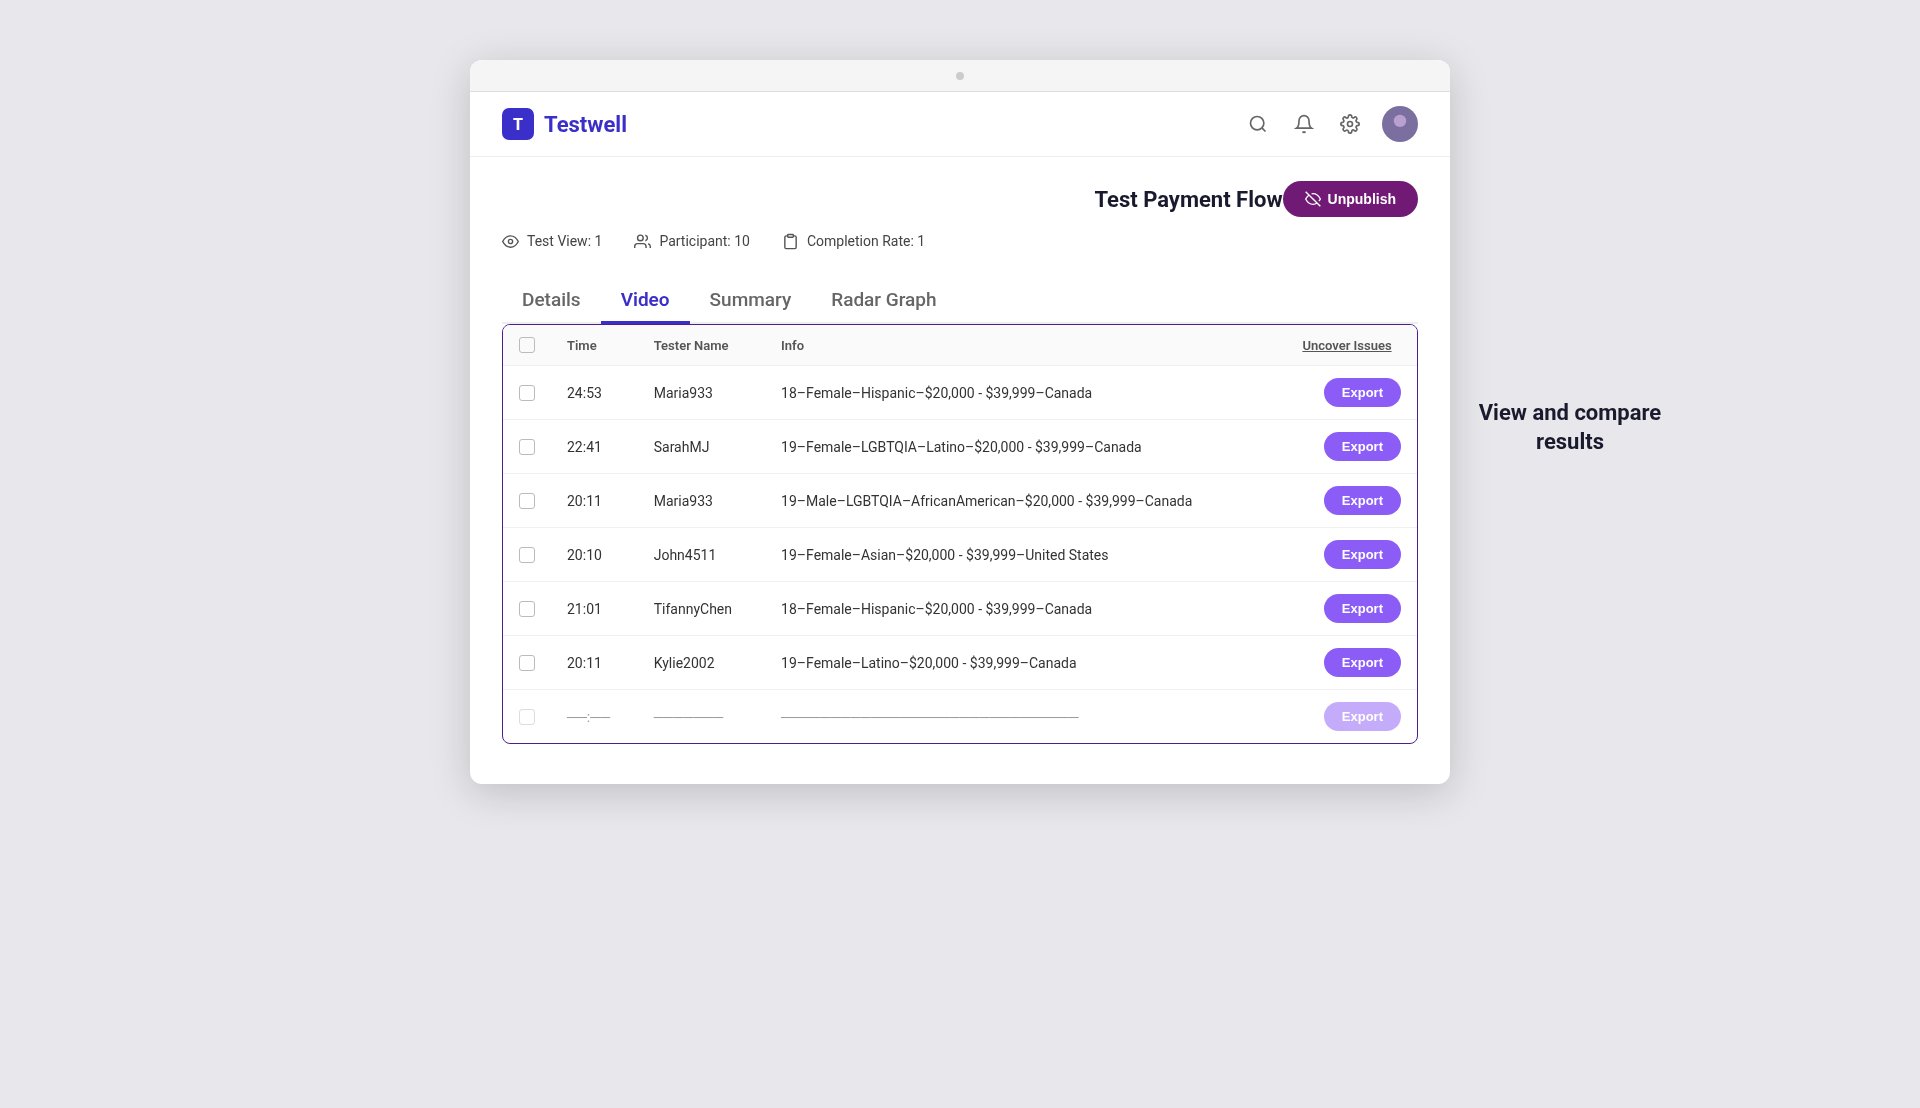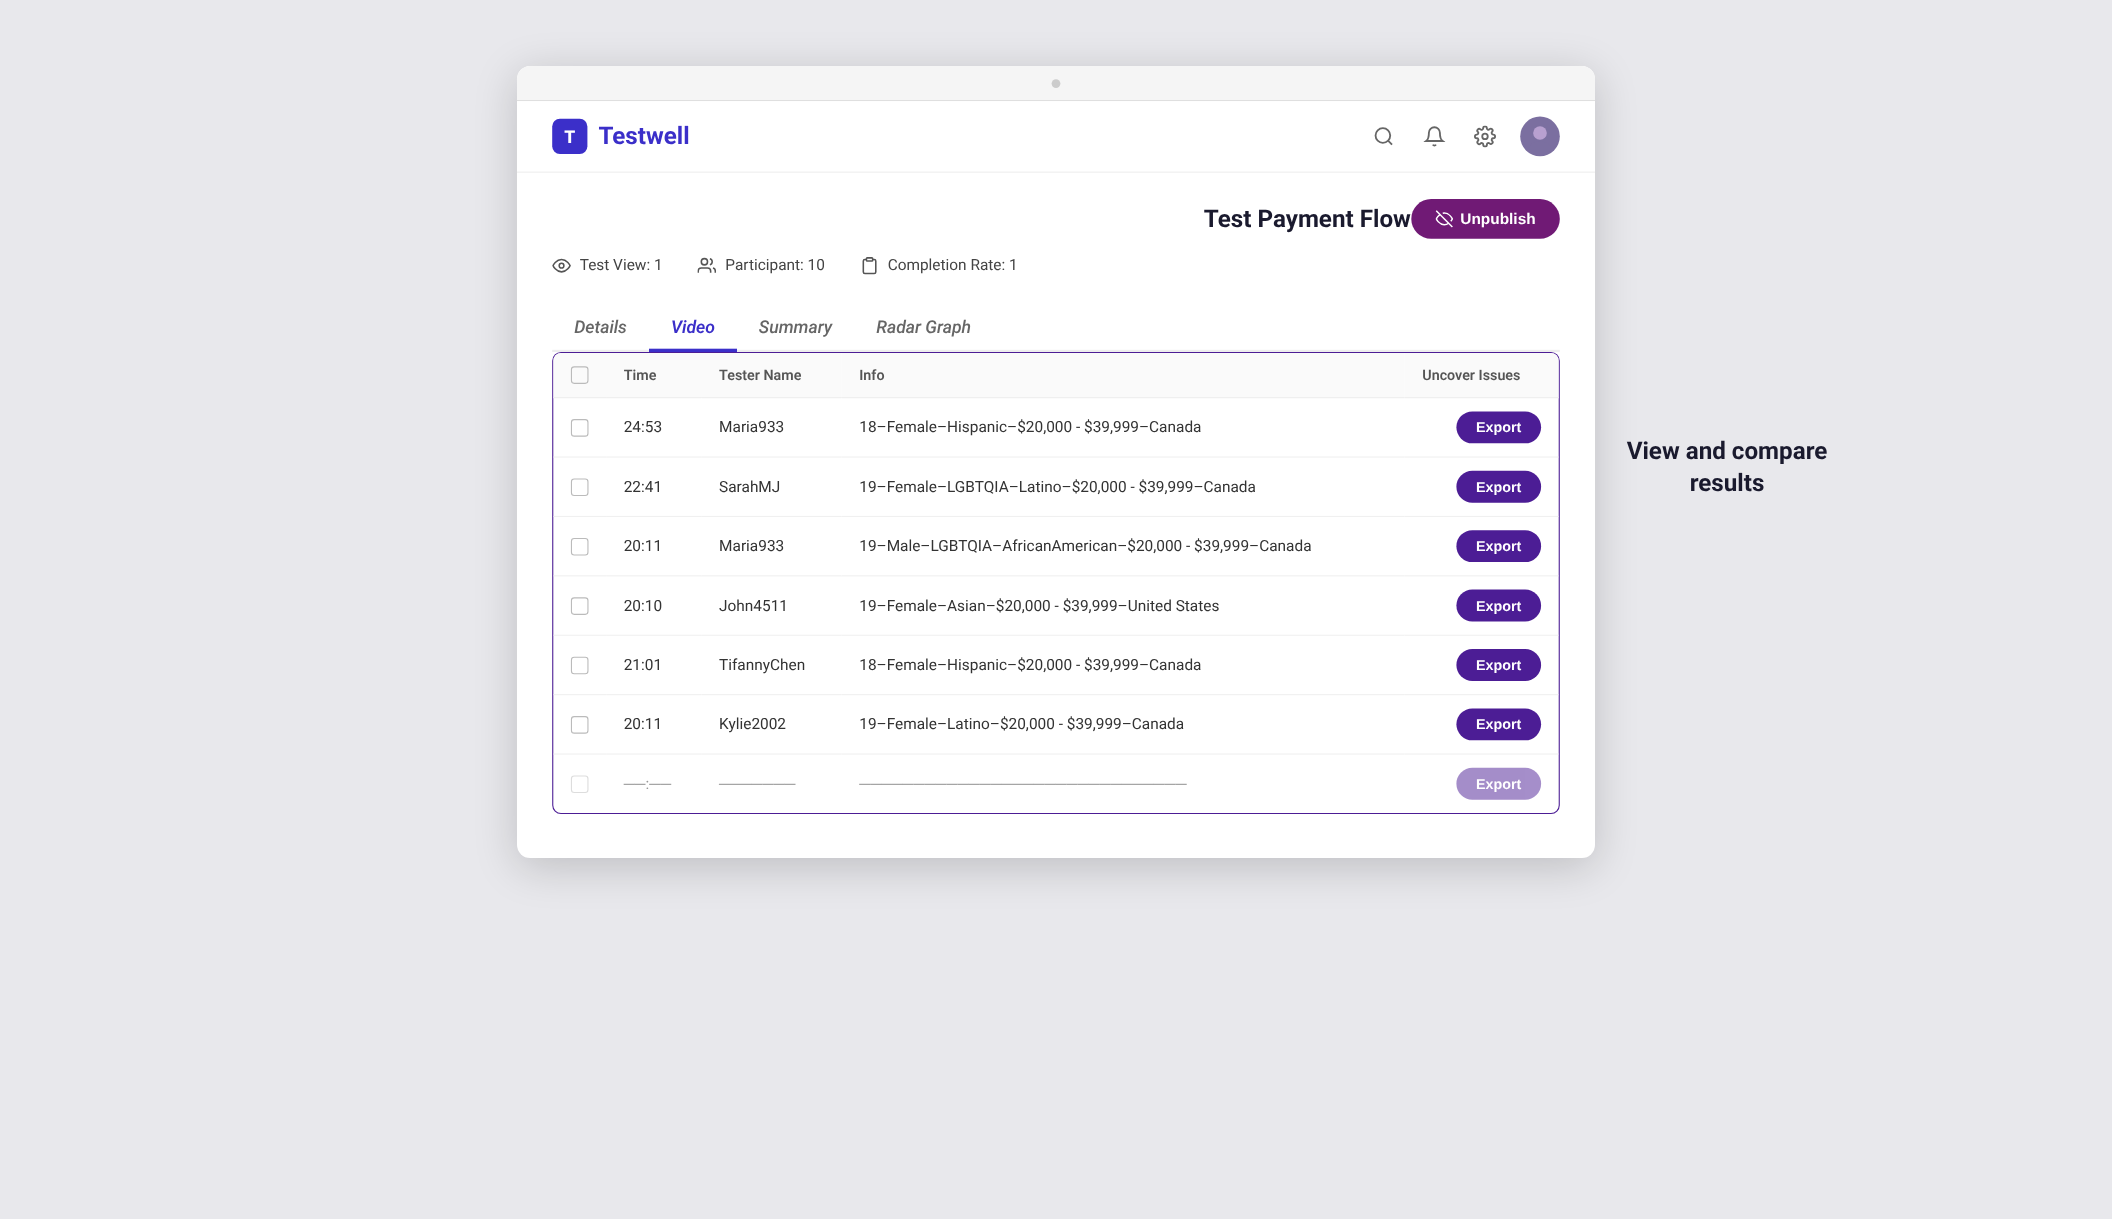--- a/index.html
+++ b/index.html
@@ -126,28 +126,27 @@
       font-size: 16px;
     }
     .tabs {
       display: flex;
       gap: 0;
       border-bottom: 2px solid #eee;
       margin-bottom: 0;
     }
     .tab {
       padding: 10px 20px;
-      font-size: 16px;
+      font-size: 19px;
       font-weight: 500;
       color: #666;
       cursor: pointer;
       border-bottom: 3px solid transparent;
       margin-bottom: -2px;
       text-decoration: none;
-      font-style: italic;
     }
     .tab.active {
       color: #3b2fc9;
       border-bottom: 3px solid #3b2fc9;
       font-weight: 600;
     }
     .table-wrapper {
       margin-top: 0;
       border: 1px solid #4c1d95;
       border-radius: 8px;
@@ -181,21 +180,21 @@
       border-bottom: none;
     }
     .checkbox {
       width: 16px; height: 16px;
       border: 1.5px solid #bbb;
       border-radius: 3px;
       display: flex; align-items: center; justify-content: center;
       cursor: pointer;
     }
     .export-btn {
-      background: #4c1d95;
+      background: #8b5cf6;
       color: #fff;
       border: none;
       border-radius: 20px;
       padding: 7px 18px;
       font-size: 13px;
       font-weight: 600;
       cursor: pointer;
     }
     .sidebar-hint {
       position: absolute;
@@ -313,21 +312,21 @@
       <div class="table-wrapper">
         <table>
           <thead>
             <tr>
               <th>
                 <div class="checkbox"></div>
               </th>
               <th>Time</th>
               <th>Tester Name</th>
               <th>Info</th>
-              <th style="text-align:left;">Uncover Issues</th>
+              <th style="text-align:center;text-decoration:underline;">Uncover Issues</th>
             </tr>
           </thead>
           <tbody id="table-body">
           <tr>
       <td>
         <div class="checkbox"></div>
       </td>
       <td>24:53</td>
       <td>Maria933</td>
       <td>18–Female–Hispanic–$20,000 - $39,999–Canada</td>

